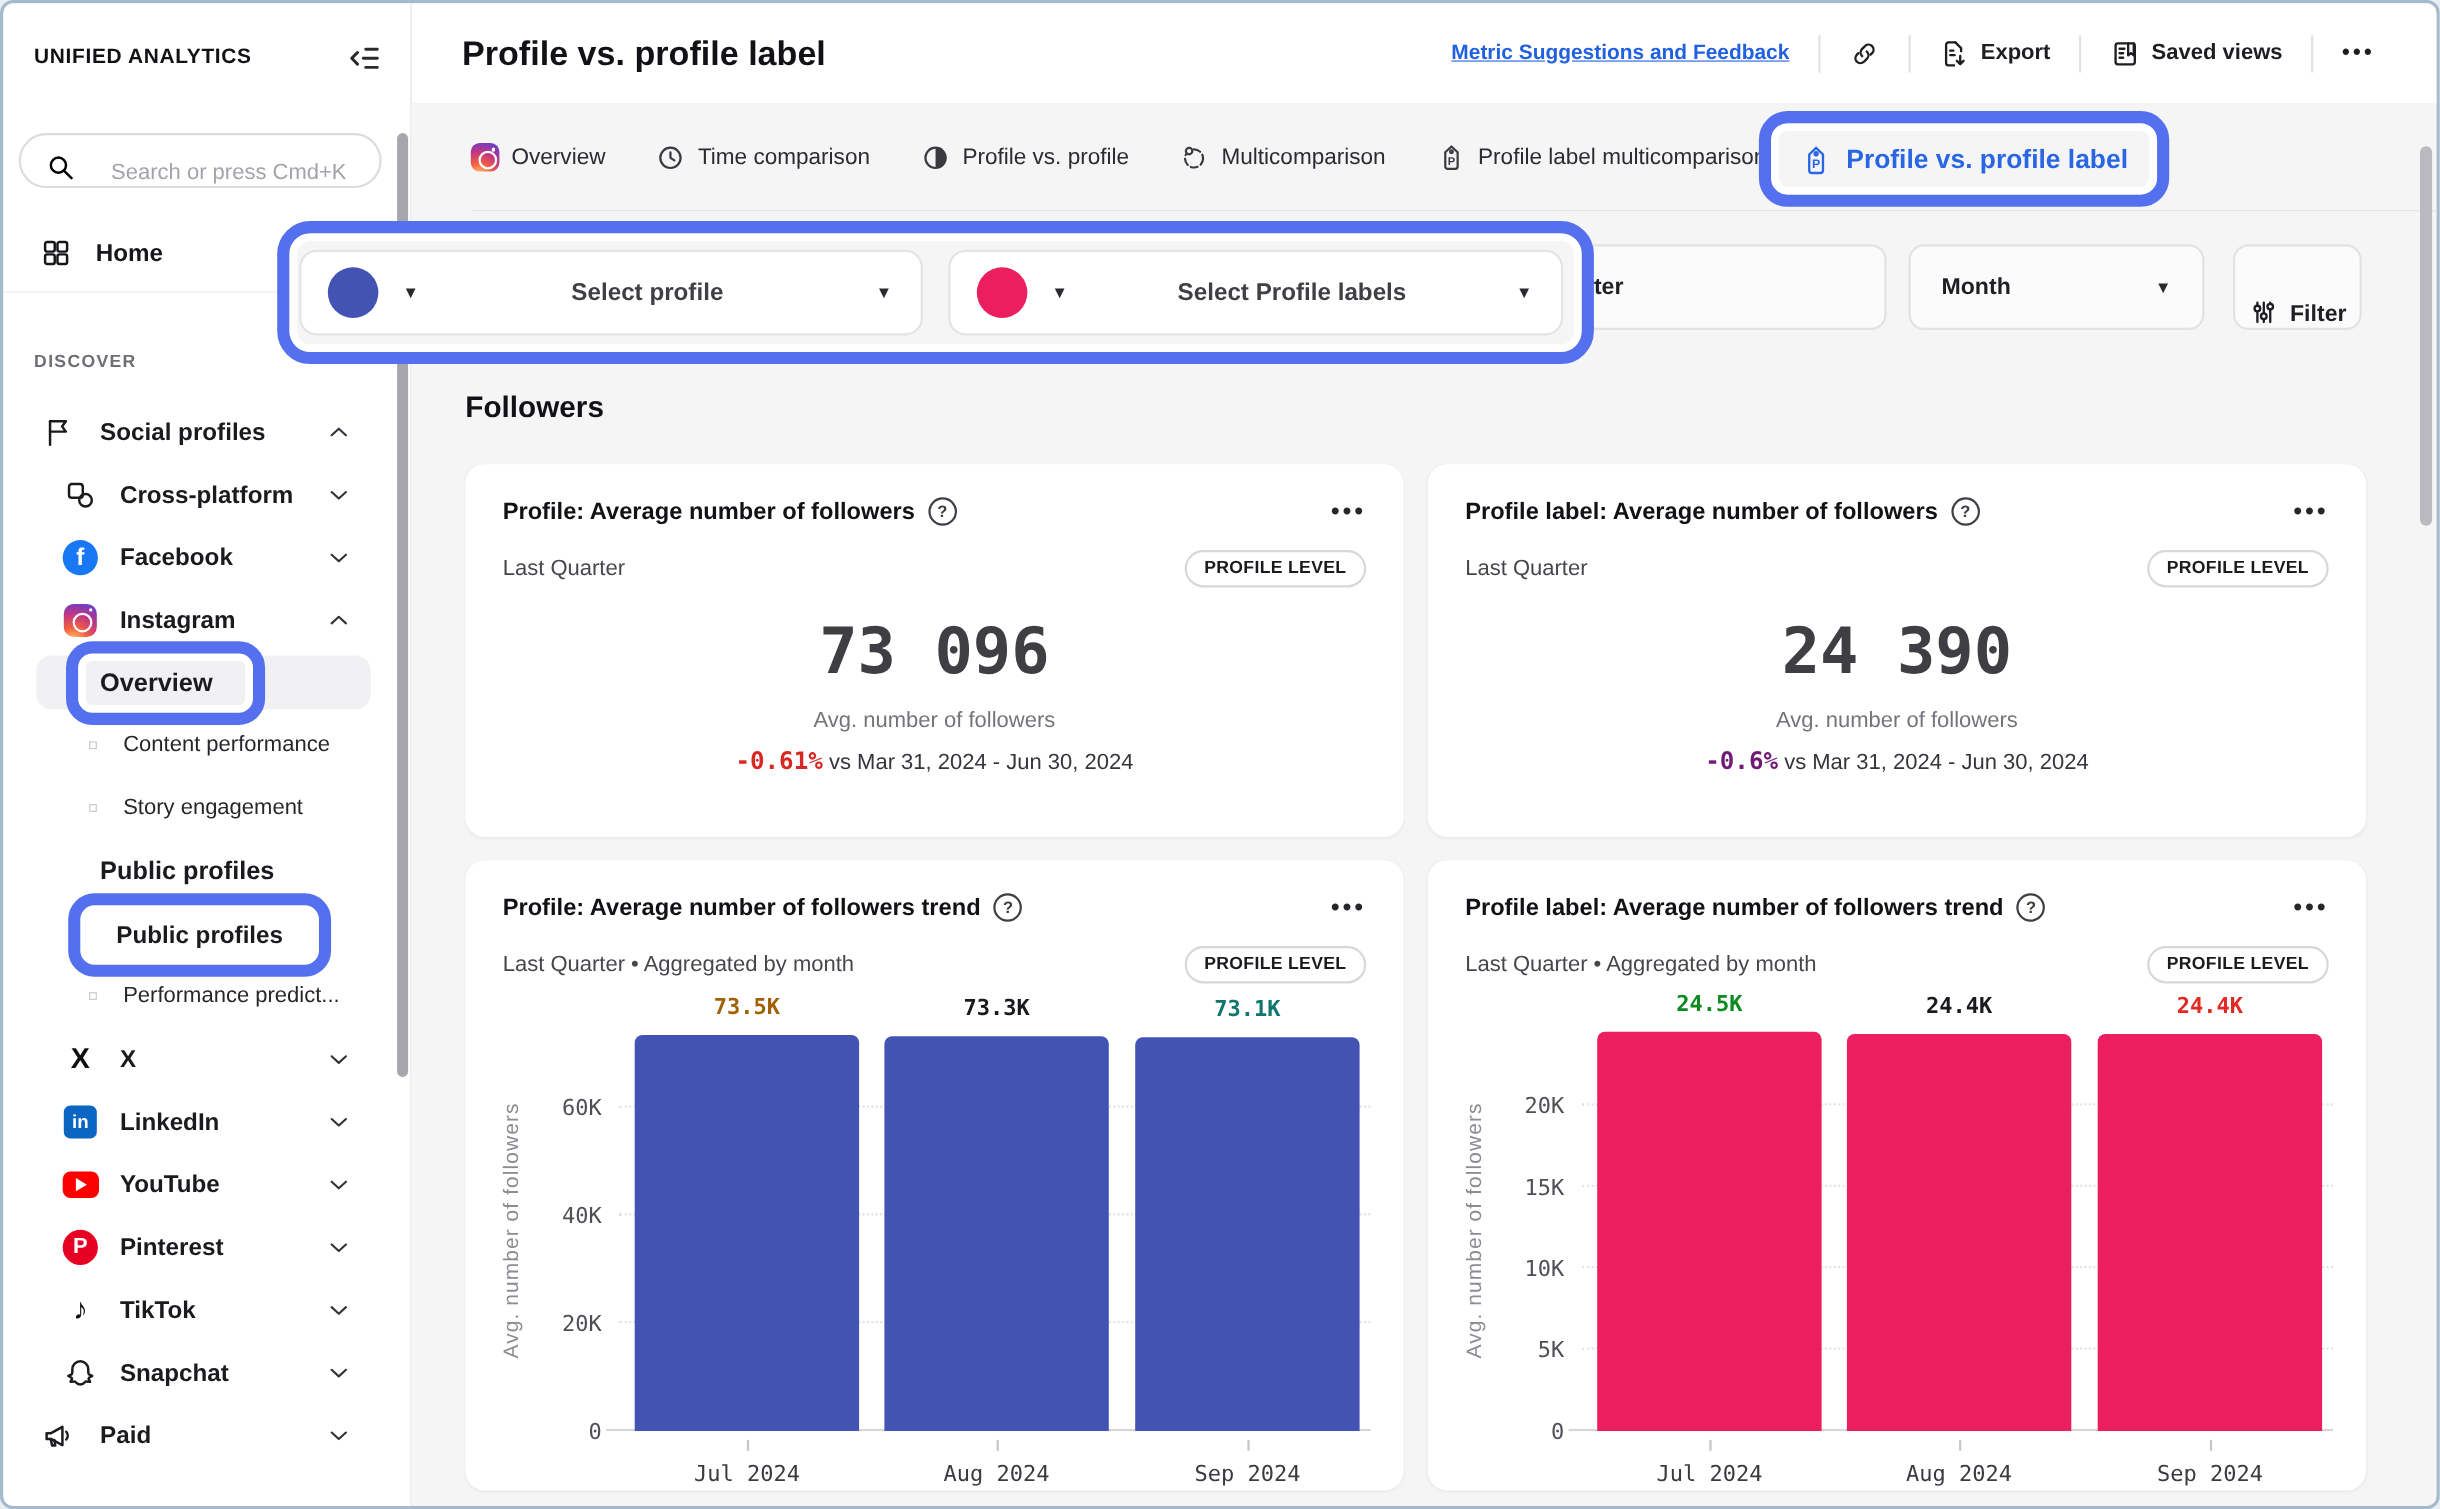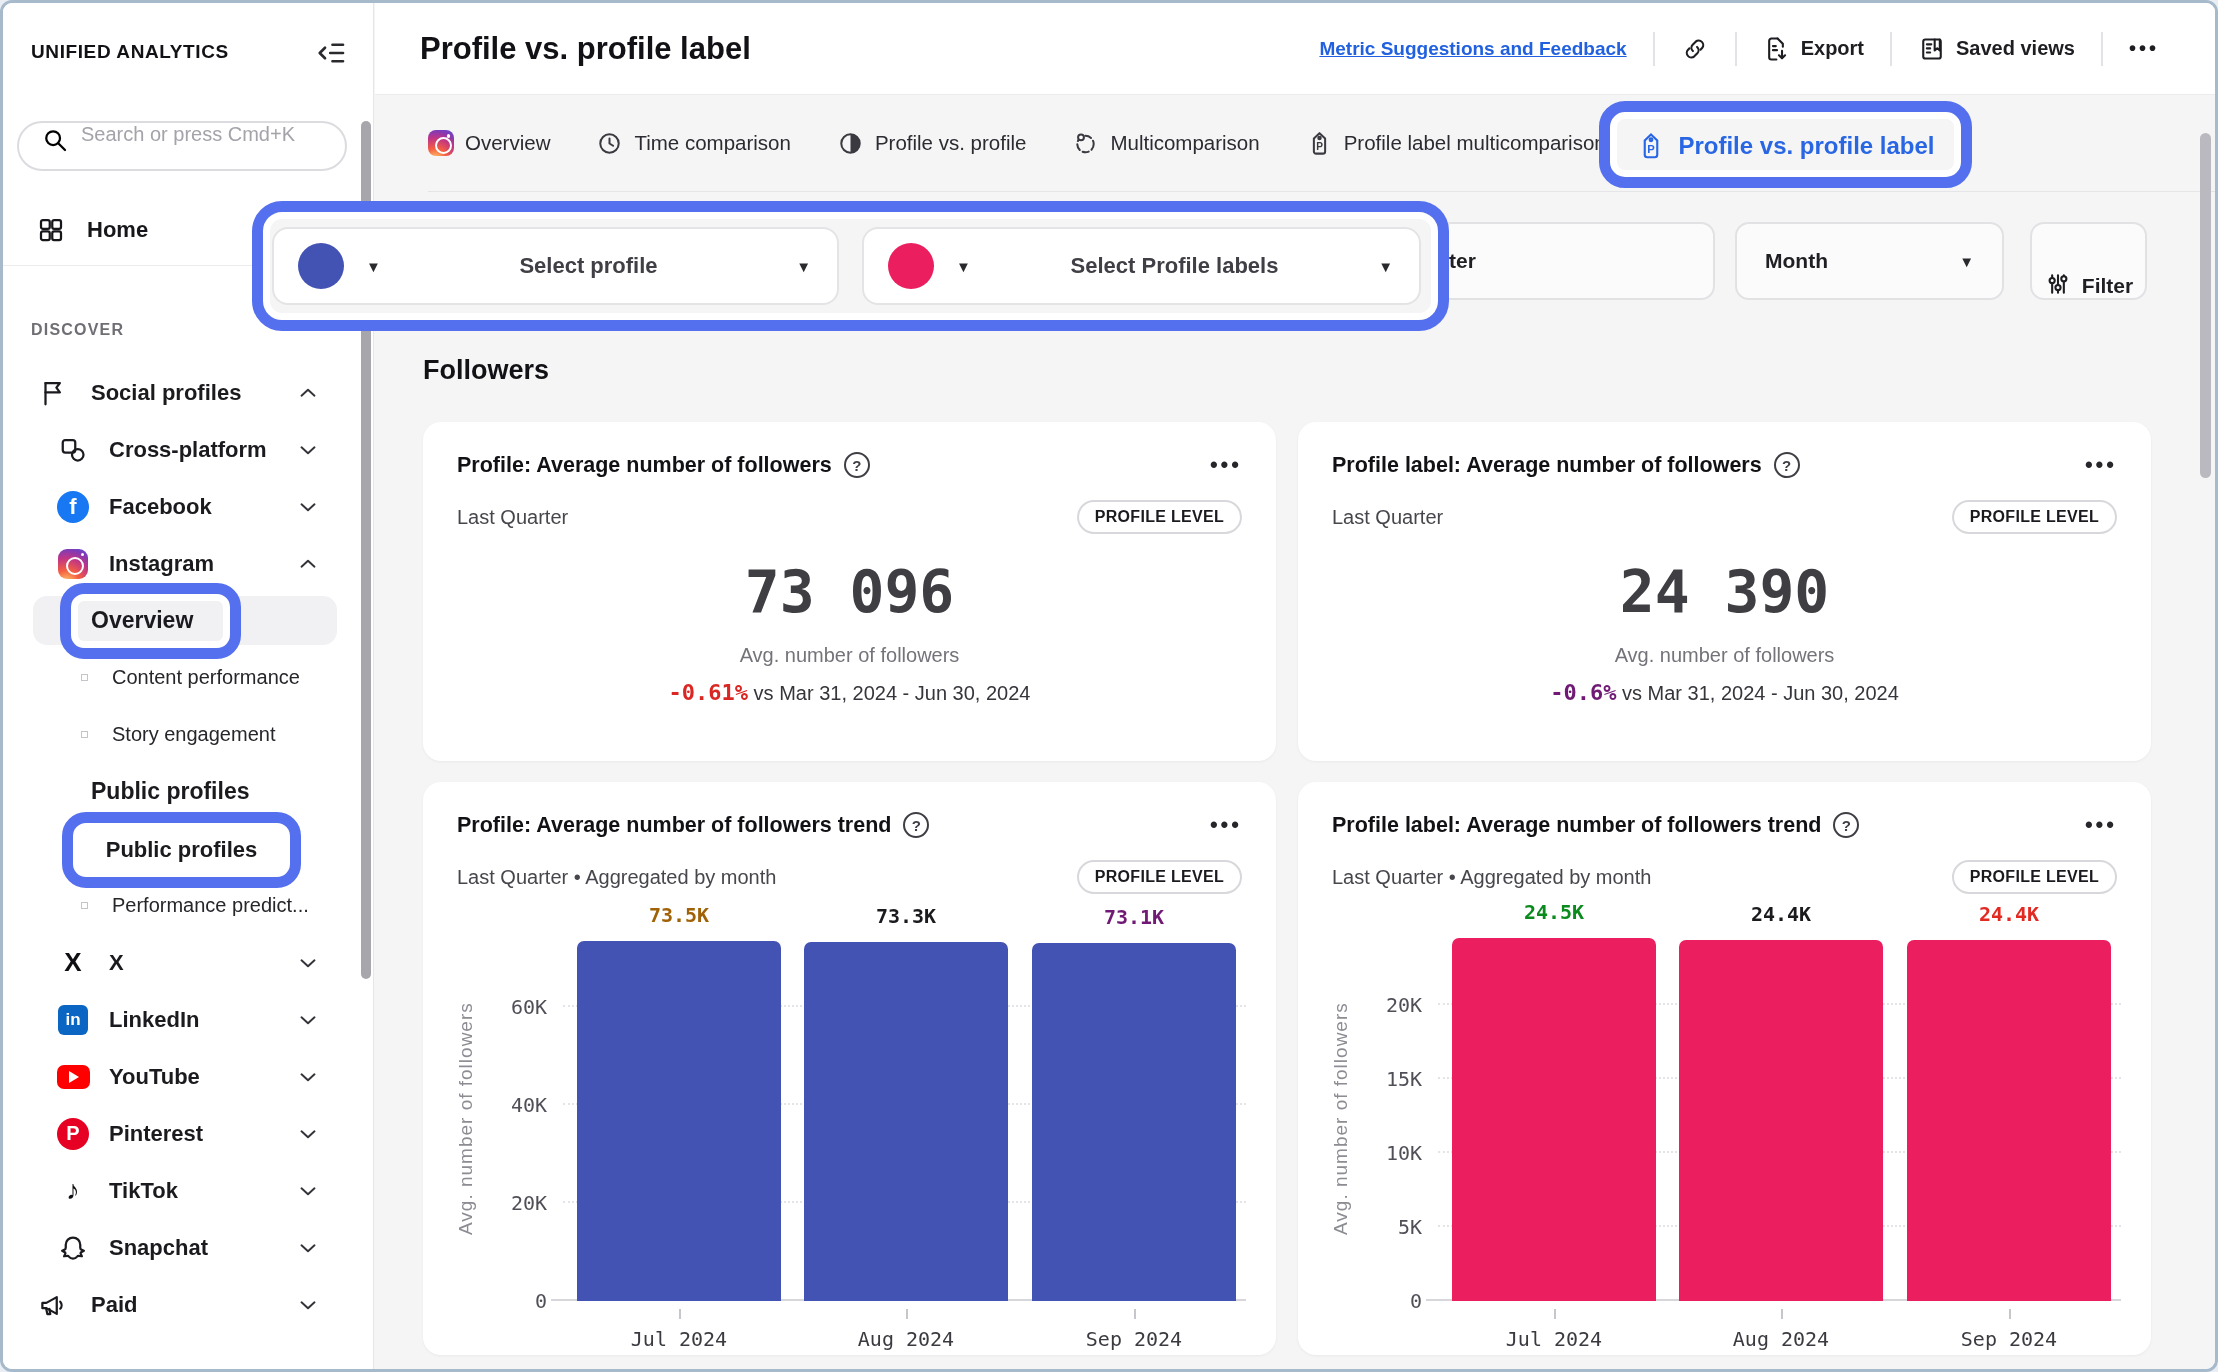--- a/index.html
+++ b/index.html
@@ -10,21 +10,21 @@
 
   
   .sidebar { position:absolute; left:0; top:0; width:371px; height:100%;
              background:#FFFFFF; border-right:1px solid #E6E6E9; }
   .sb-title { position:absolute; left:28px; top:38px; font-size:19px; font-weight:bold;
               letter-spacing:.6px; color:#121216; }
   .collapse-btn { position:absolute; right:24px; top:32px; width:36px; height:36px;
                   color:#2A2A2E; cursor:pointer; }
   .search-box { position:absolute; left:14px; top:118px; width:330px; height:50px;
                 border:2px solid #DCDCE0; border-radius:26px; background:#fff;
-                display:flex; align-items:flex-start; gap:8px; padding:0 18px; }
+                display:flex; align-items:flex-end; gap:28px; padding:0 18px; }
   .search-box .ph { color:#A3A3AA; font-size:20px; }
   .home-row { position:absolute; left:0; top:200px; width:371px; height:54px;
               display:flex; align-items:center; gap:18px; padding-left:30px;
               font-size:22px; font-weight:bold; color:#17171B; }
   .sb-divider { position:absolute; left:0; top:262px; width:371px; height:1px; background:#ECECEF; }
   .discover { position:absolute; left:28px; top:318px; font-size:16px; font-weight:bold;
               letter-spacing:1.2px; color:#6E6E74; }
   .sb-nav { position:absolute; left:0; top:361px; width:360px; }
   .sb-row { position:relative; height:57px; display:flex; align-items:center;
             font-size:22px; font-weight:bold; color:#1B1B1F; cursor:pointer; }
@@ -508,21 +508,21 @@
       <div class="xlabel">Jul 2024</div>
             </div>
             <div class="bar-slot" style="left: 241px;">
       <div class="bar" style="height:359px; background:#4353B4;"></div>
       <div class="bar-label" style="bottom:373px; color:#1B1B1F;">73.3K</div>
       <div class="xtick"></div>
       <div class="xlabel">Aug 2024</div>
             </div>
             <div class="bar-slot" style="left: 469px;">
       <div class="bar" style="height:358px; background:#4353B4;"></div>
-      <div class="bar-label" style="bottom:372px; color:#701a75;">73.1K</div>
+      <div class="bar-label" style="bottom:372px; color:#0f766e;">73.1K</div>
       <div class="xtick"></div>
       <div class="xlabel">Sep 2024</div>
             </div>
           </div>
         </div>
         <div class="card" style="left: 923px; top: 779px; height: 573px;">
     <div class="card-head">
       <span class="card-title">Profile label: Average number of followers trend</span>
       <span class="help">?</span>
       <span class="card-dots">•••</span>

